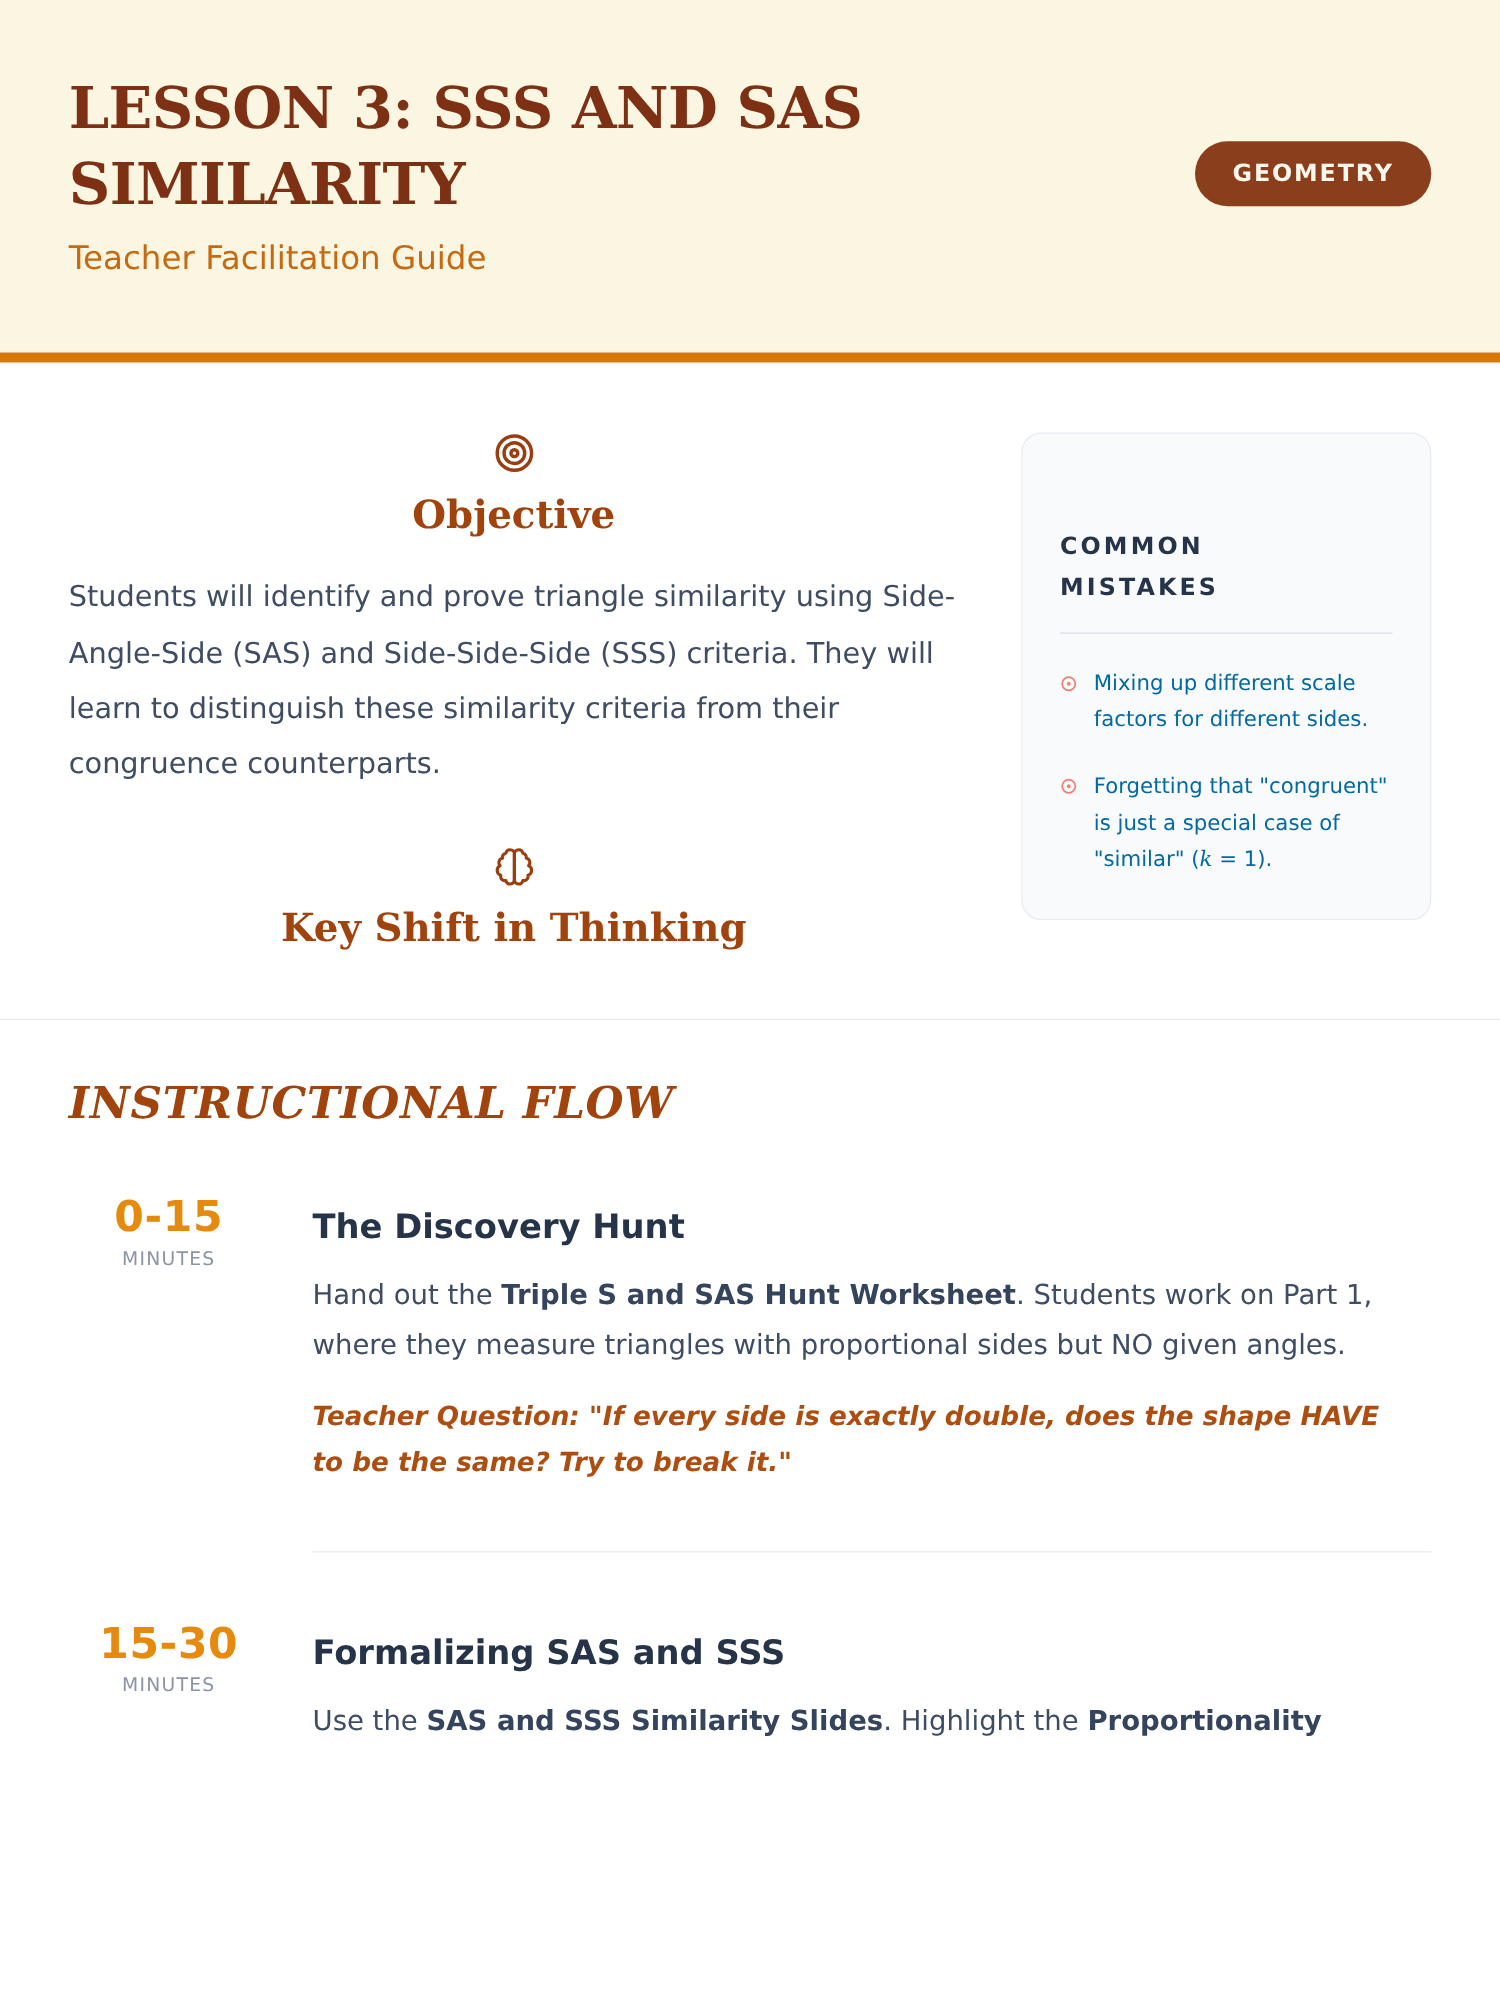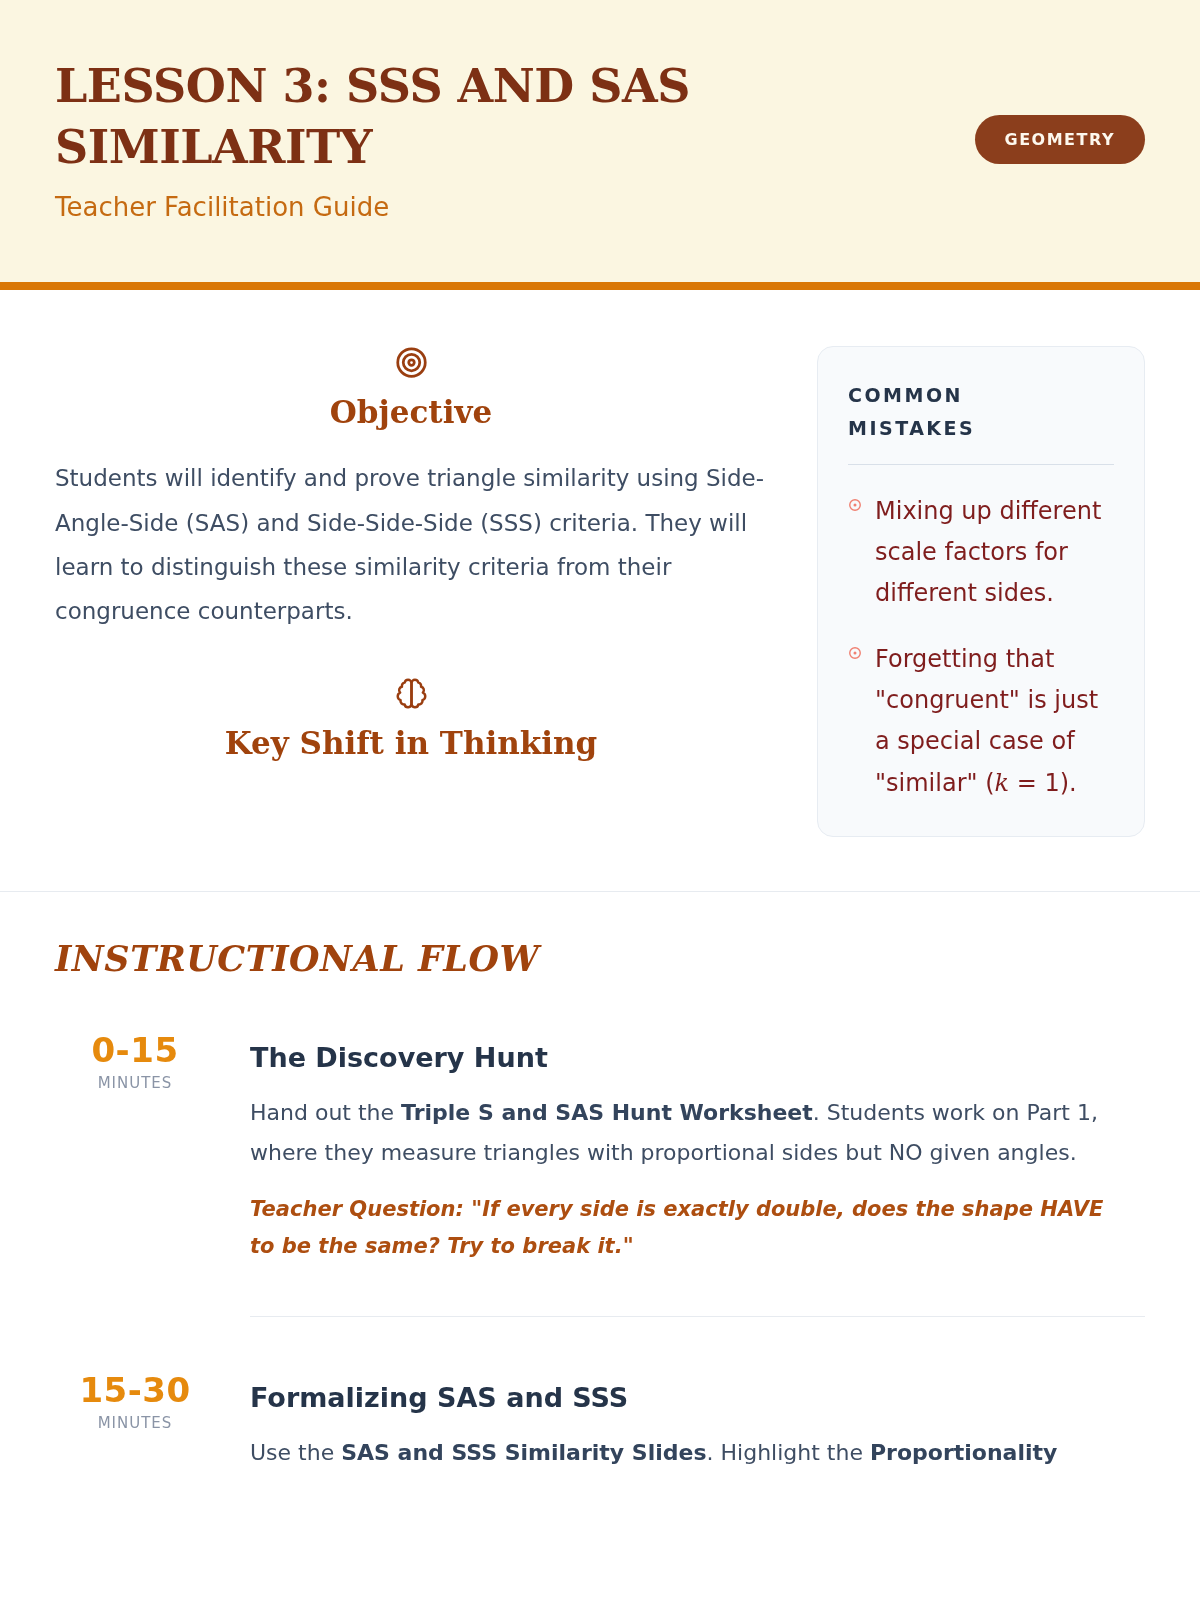--- a/index.html
+++ b/index.html
@@ -12,21 +12,21 @@
   .header {
     background:#fbf6e1; padding:56px 55px 60px 55px;
     display:flex; justify-content:space-between; align-items:center;
   }
   .title {
     font-family:"DejaVu Serif", serif; font-weight:bold; color:#7d3014;
     font-size:46px; line-height:1.33; letter-spacing:-0.5px; max-width:760px;
   }
   .subtitle { margin-top:14px; font-size:26px; color:#c56a11; }
   .badge {
-    background:#8b3e1c; color:#fdf8ee; font-weight:bold; font-size:16px;
+    background:#8b3e1c; color:#fdf8ee; font-weight:bold; font-size:19px;
     letter-spacing:1.5px; padding:15px 30px; border-radius:999px; white-space:nowrap;
   }
   .rule { height:8px; background:#d97706; }
   
   .main {
     padding:56px 55px 54px 55px;
     display:grid; grid-template-columns:1fr 328px; column-gap:50px;
   }
   h2.section {
     font-family:"DejaVu Serif", serif; font-weight:bold; font-size:31px;
@@ -42,27 +42,27 @@
   .callout-main { font-size:22px; line-height:1.85; color:#3e4d63; }
   .callout-main b { color:#33445c; }
   .callout-quote { margin-top:16px; font-size:20px; font-style:italic; color:#55657c; }
   
   .card {
     background:#f8fafc; border:1px solid #e7ecf2; border-radius:16px;
     padding:32px 30px; align-self:start;
   }
   .card h3 {
     color:#253449; font-size:19px; letter-spacing:2.5px; line-height:1.7;
-    max-width:210px; font-weight:bold;
+    max-width:210px; font-weight:bold;margin-top:42px;
   }
   .card .card-rule { border:none; border-top:1px solid #d9e0e9; margin:20px 0 26px 0; }
   .mistake { display:flex; gap:13px; margin-bottom:24px; }
   .mistake:last-child { margin-bottom:0; }
   .mistake svg { width:14px; height:14px; color:#f08072; flex:none; margin-top:7px; }
-  .mistake .mtext { font-size:24px; line-height:1.72; color:#7f1d1d; }
+  .mistake .mtext { font-size:17px; line-height:1.72; color:#0369a1; }
   
   .page-divider { border:none; border-top:1px solid #e7ebf0; }
   
   .flow { padding:46px 55px 0 55px; }
   .flow-heading {
     font-family:"DejaVu Serif", serif; font-weight:bold; font-style:italic;
     font-size:35px; color:#a0430d; letter-spacing:0.5px;
   }
   .flow-list { margin-top:48px; }
   .flow-item { display:grid; grid-template-columns:160px 1fr; column-gap:35px; }

